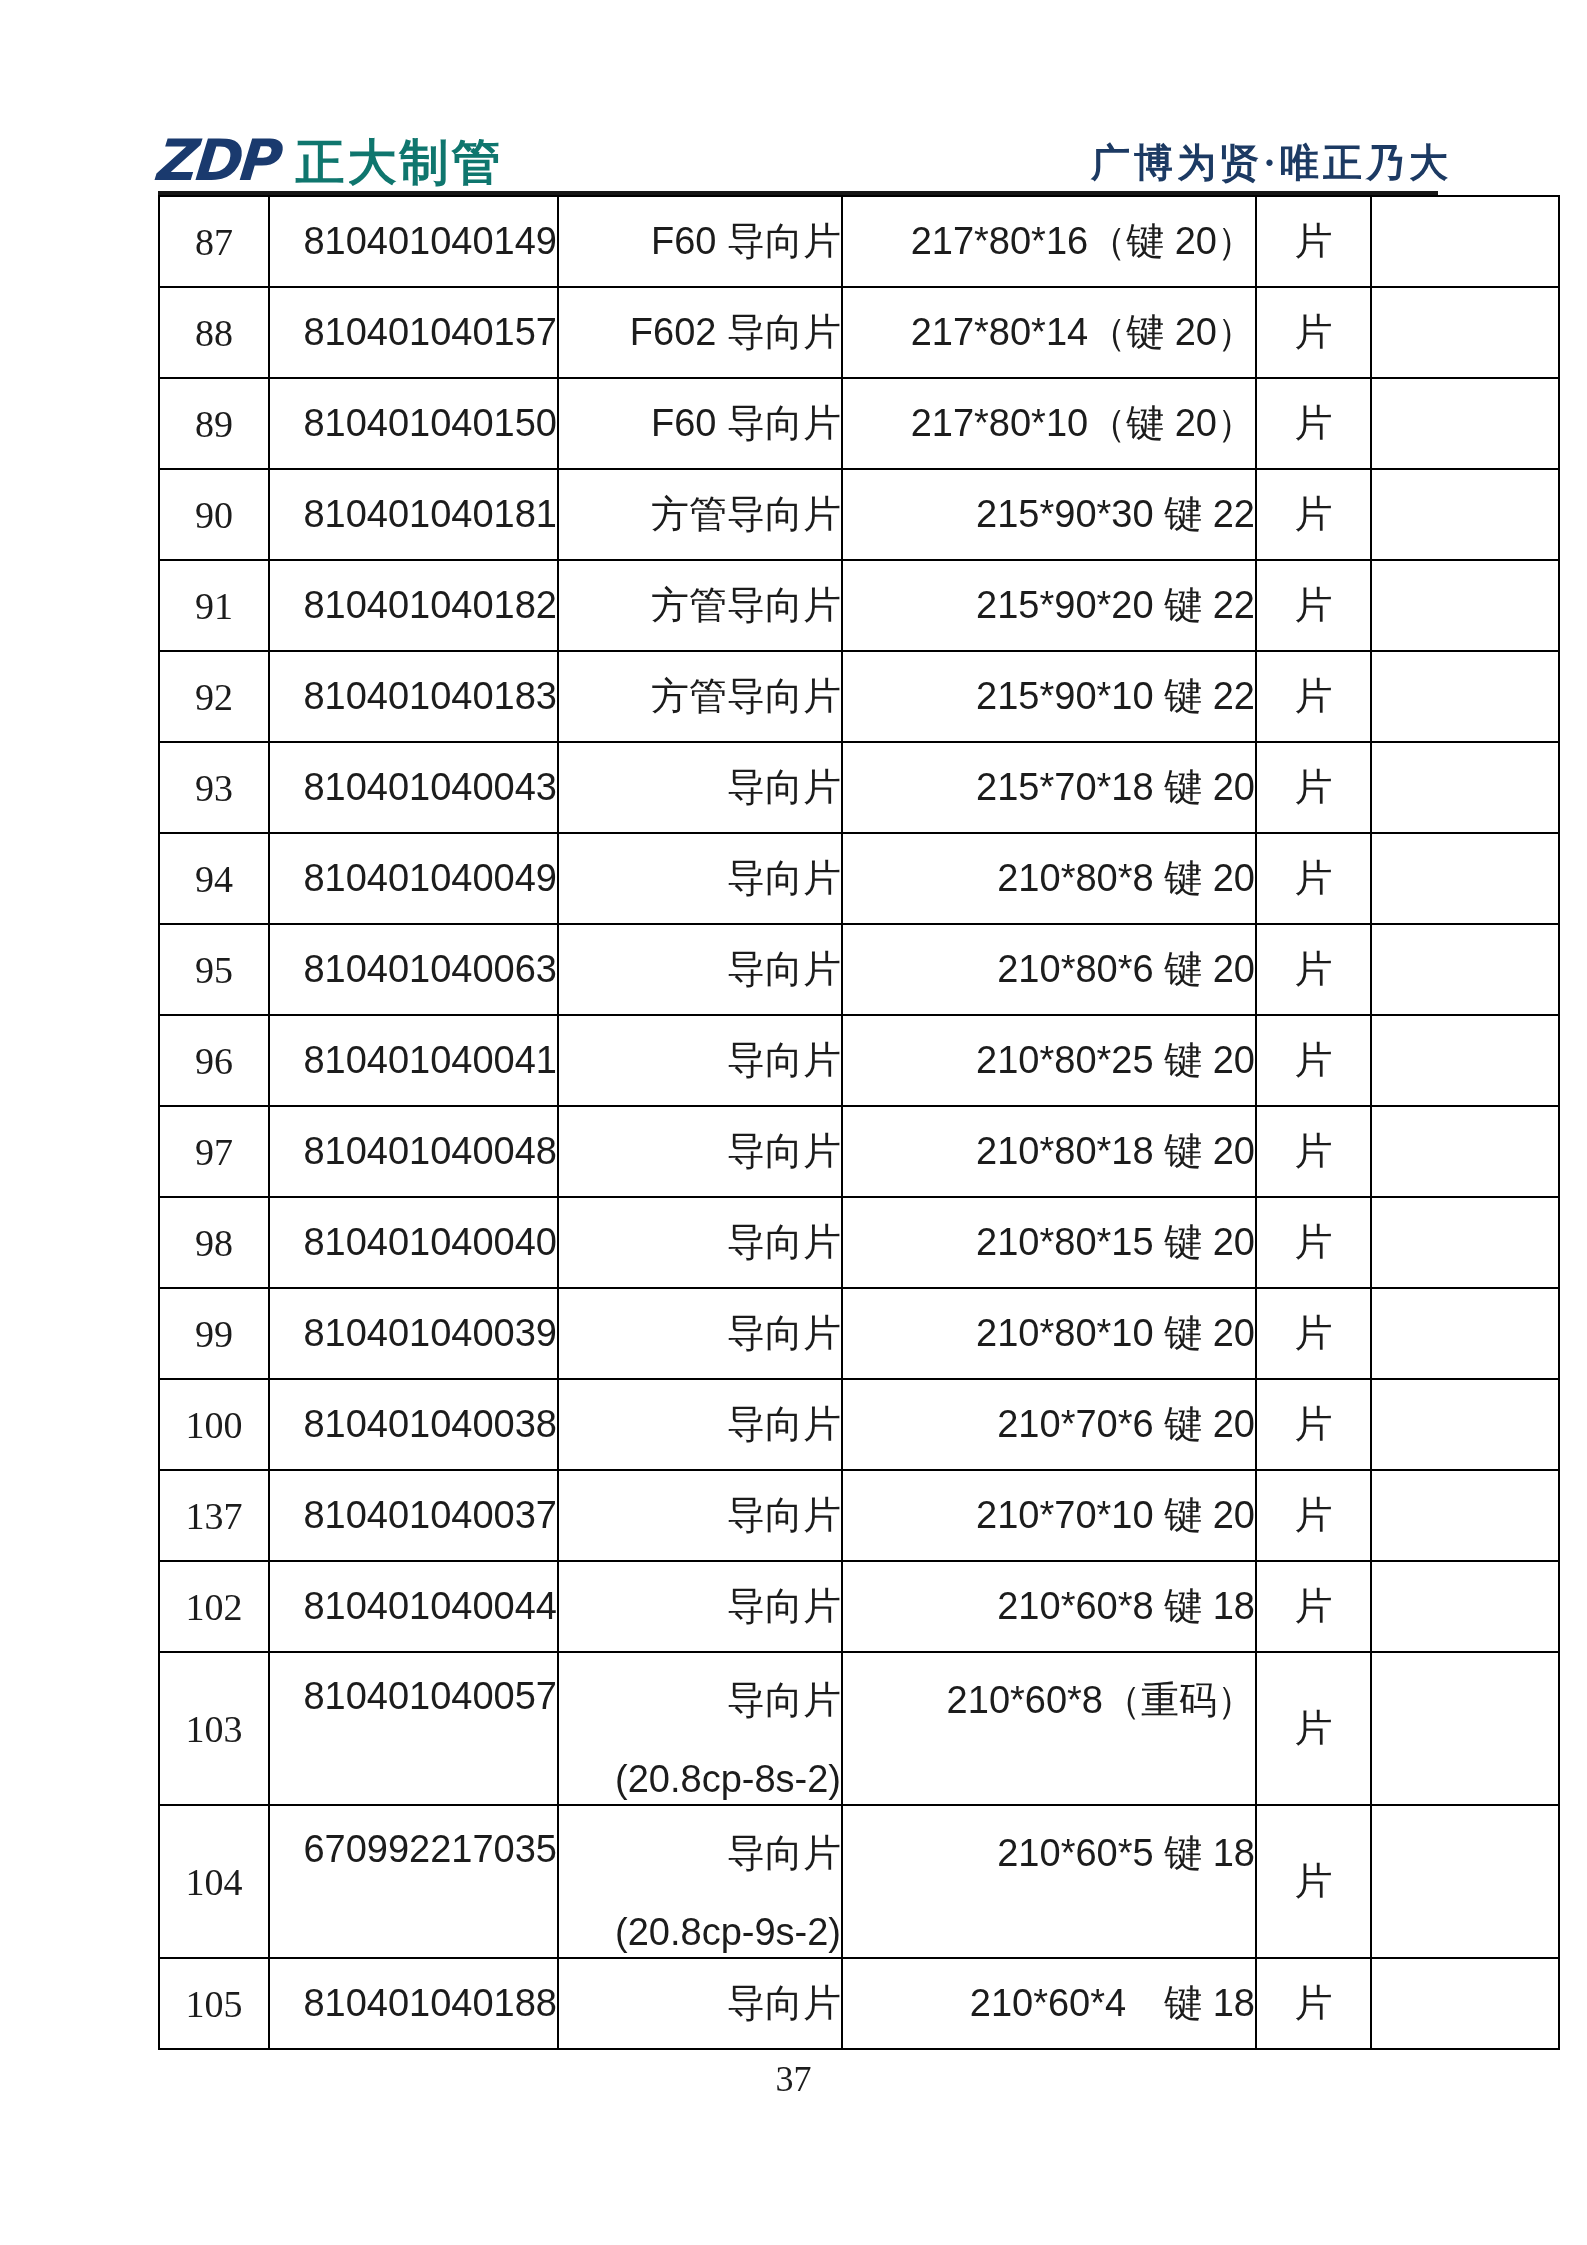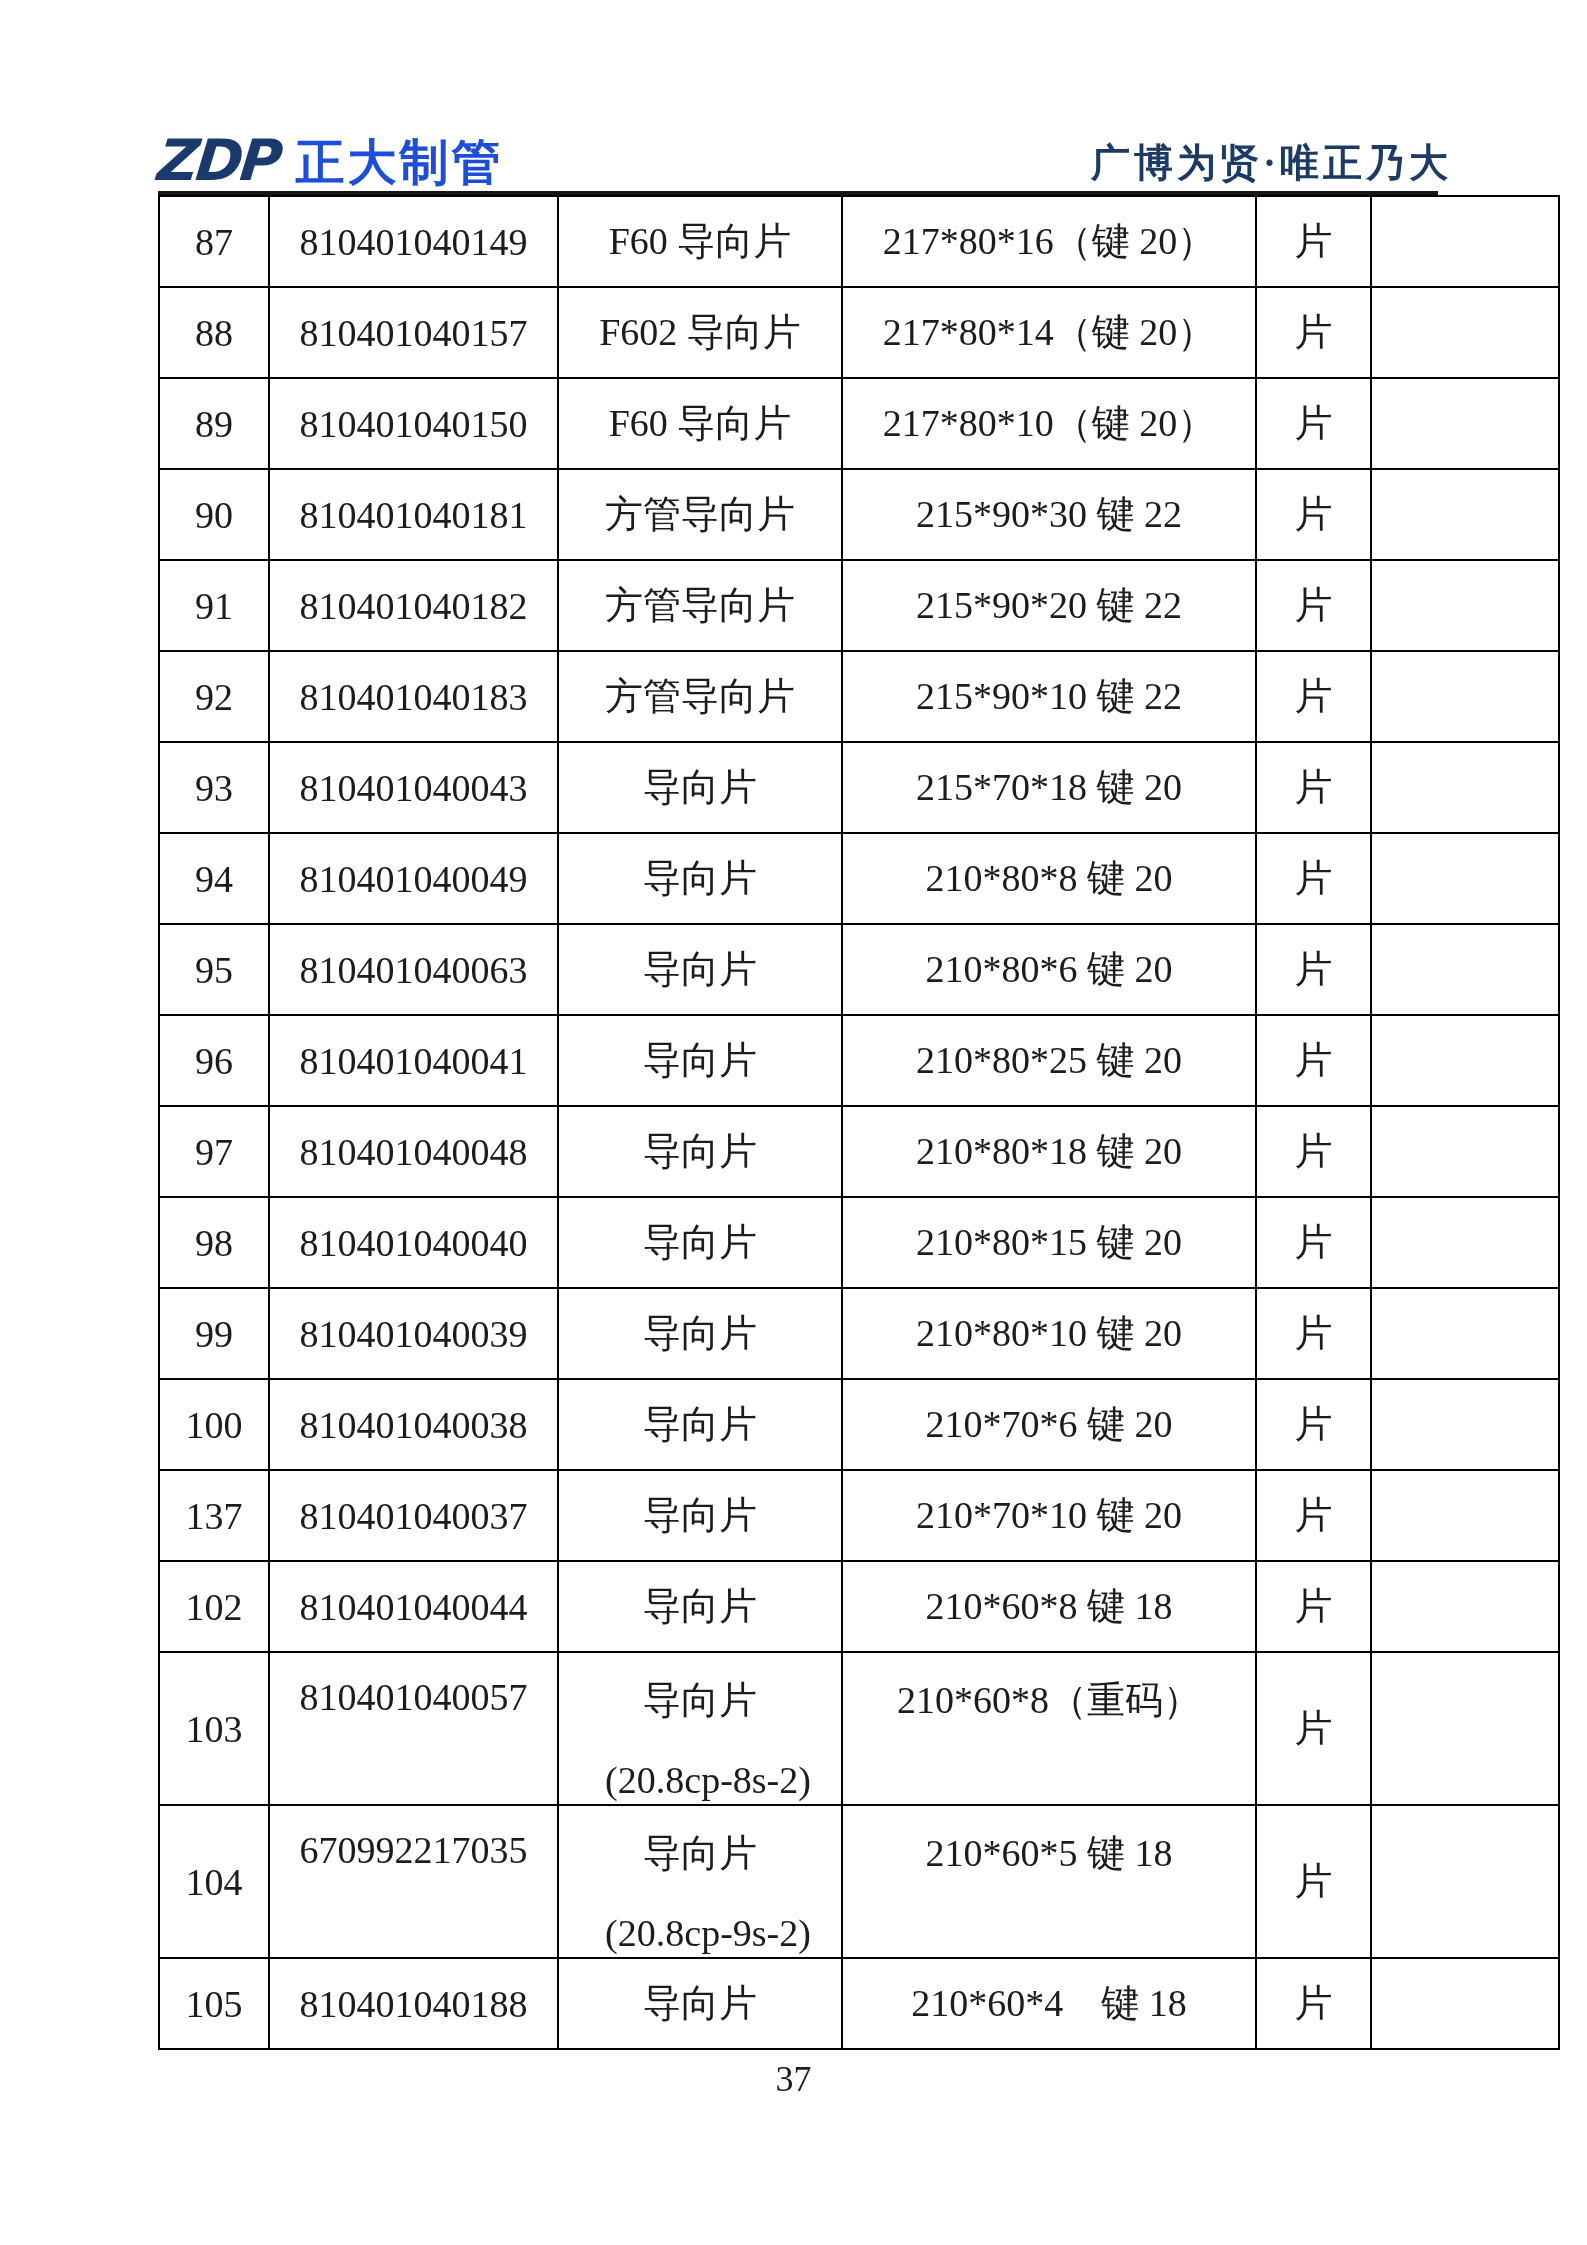--- a/index.html
+++ b/index.html
@@ -42,21 +42,21 @@
     letter-spacing: -3px;
     color: #1a3a6e;
     transform: skewX(-6deg);
     line-height: 0.9;
   }
   .logo-cn {
     font-family: "Liberation Sans", sans-serif;
     font-weight: bold;
     font-size: 49px;
     letter-spacing: 3px;
-    color: #1d4ed8;
+    color: #0f766e;
     line-height: 0.95;
   }
   .tagline {
     font-family: "Liberation Serif", serif;
     font-weight: 600;
     font-size: 39px;
     letter-spacing: 4px;
     color: #1c3a63;
     line-height: 1;
     padding-bottom: 4px;
@@ -89,25 +89,24 @@
   tr.row    { height: 91px; }
   tr.tall   { height: 153px; margin-left: 35px; }
 
   td.c-no {
     font-family: "Liberation Serif", serif;
     font-size: 37px;
     text-align: center;
     vertical-align: middle;
   }
   td.c-code, td.c-name, td.c-spec {
-    text-align: center;
+    text-align: right;
     vertical-align: middle;
     padding-left: 18px;
     padding-right: 6px;
-    font-family: Liberation Serif, serif;
   }
   td.c-unit {
     text-align: center;
     vertical-align: middle;
     font-family: "Liberation Serif", serif;
     font-size: 37px;
   }
   td.c-empty { vertical-align: middle; }
 
   tr.tall td.c-code,

